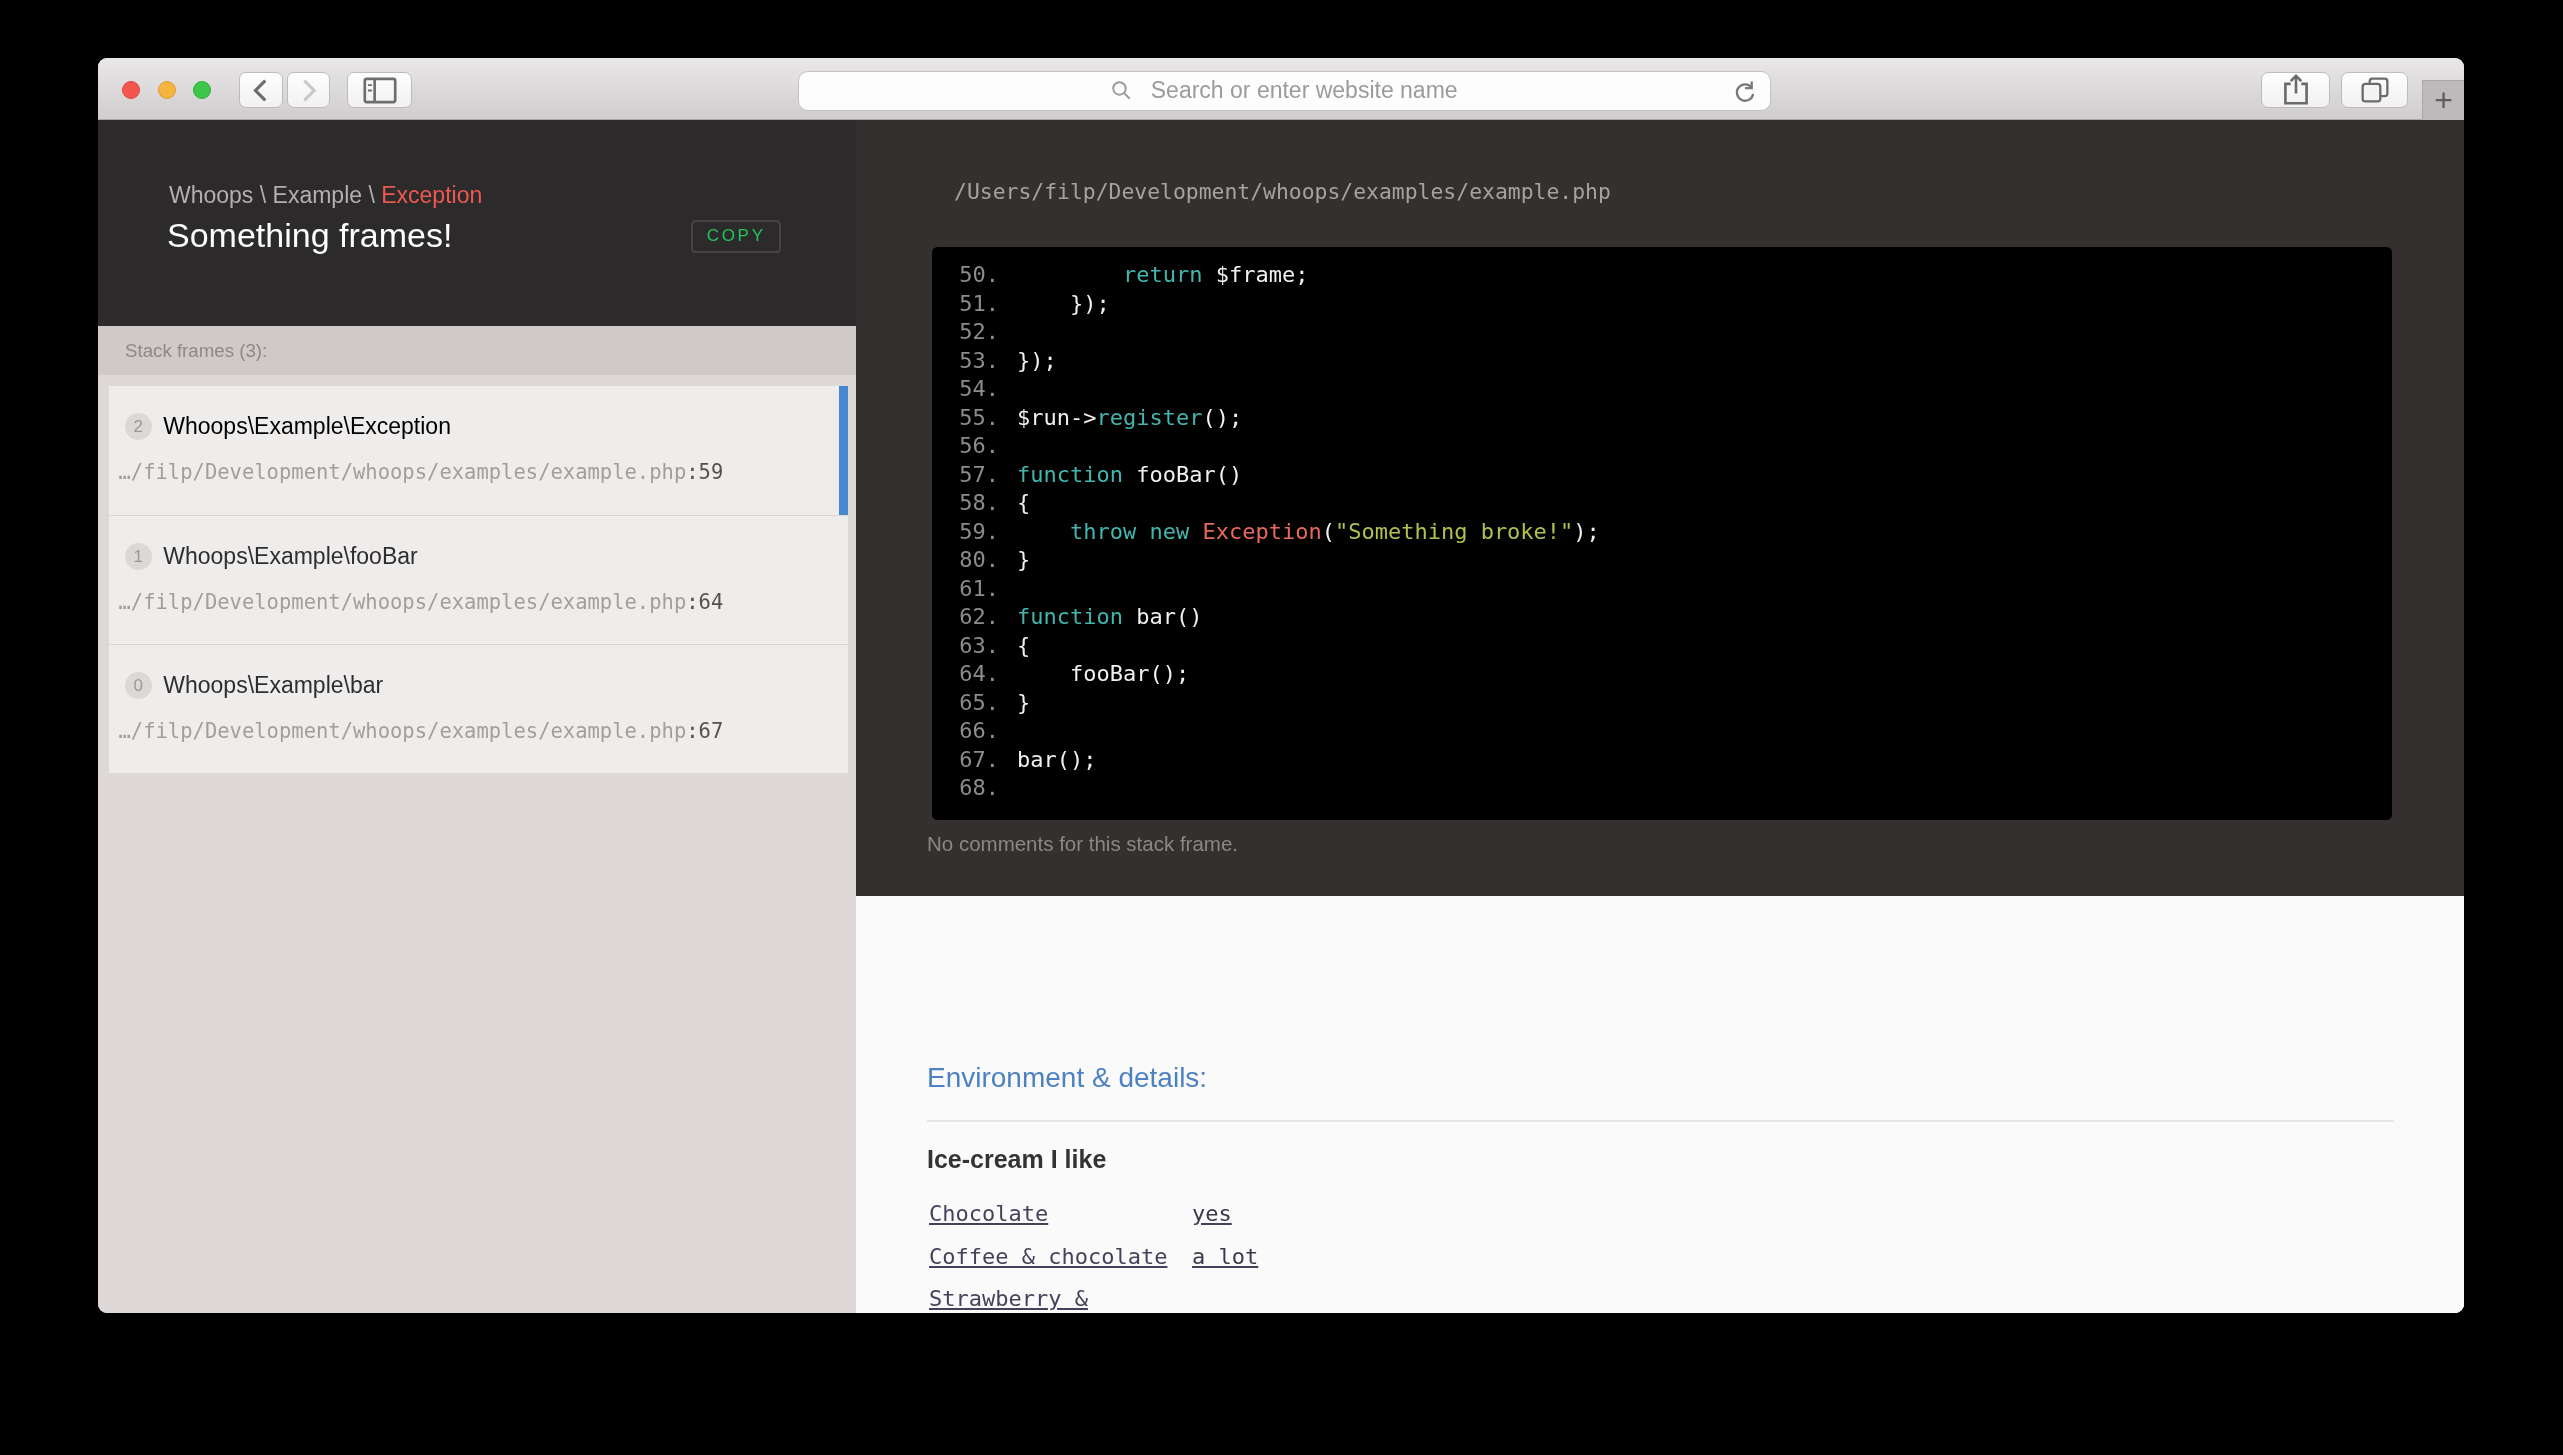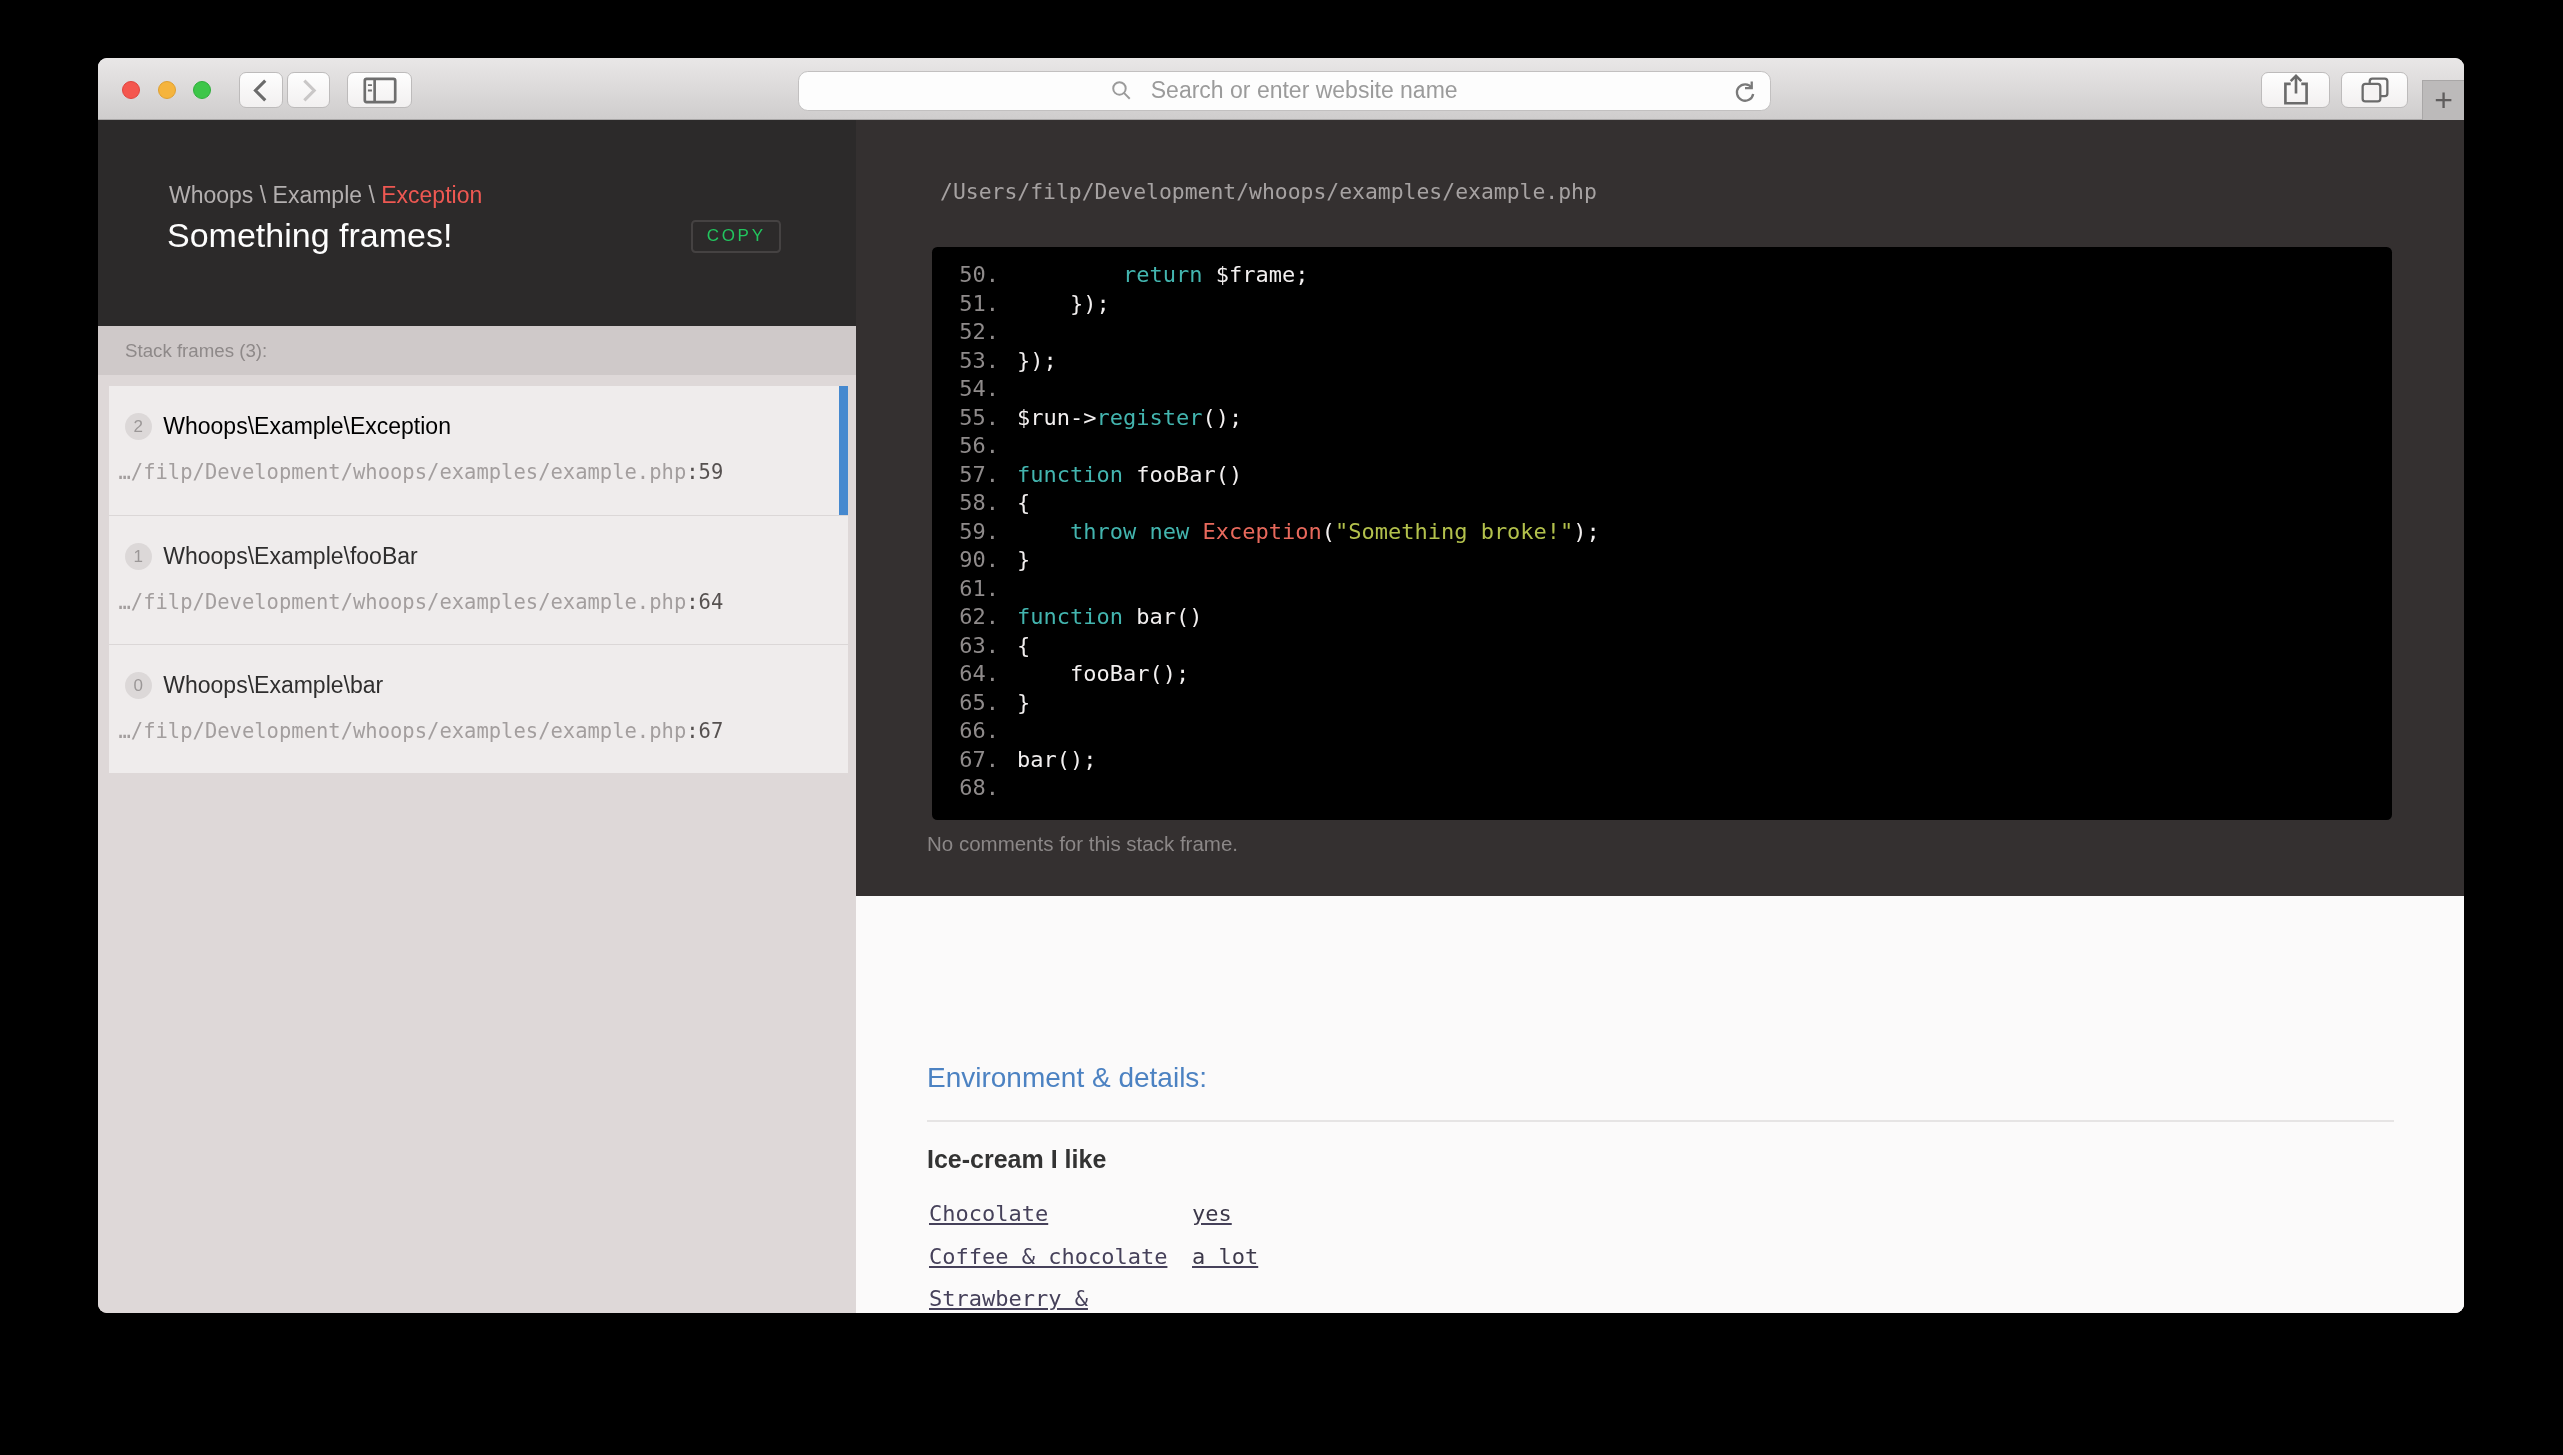--- a/index.html
+++ b/index.html
@@ -59,21 +59,21 @@
   .frame-title { font-size:23px; color:#2f2e2e; }
   .frame.active .frame-title { color:#000000; }
   .frame.active .stripe { position:absolute; right:0; top:0; bottom:0; width:9px; background:#4689cf; }
   .frame-path { margin-top:19.6px; margin-left:-6.2px; font-family:"DejaVu Sans Mono", monospace;
                 font-size:20.5px; color:#a39e9e; }
   .frame-path .ln { color:#565150; }
 
   
   .right-panel { position:absolute; left:758px; top:62px; width:1608px; bottom:0; background:#fbfafa; }
   .code-panel { position:absolute; left:0; top:0; width:100%; height:776px; background:#343030; }
-  .file-path { position:absolute; left:84px; top:59px; font-family:"DejaVu Sans Mono", monospace;
+  .file-path { position:absolute; left:98px; top:59px; font-family:"DejaVu Sans Mono", monospace;
                font-size:21.4px; color:#a6a2a2; }
   .code-block { position:absolute; left:76px; top:127px; width:1460px; height:573px;
                 background:#000000; border-radius:5.3px; padding-top:14.2px; overflow:hidden; }
   .code-line { height:28.5px; line-height:28.5px; white-space:pre;
                font-family:"DejaVu Sans Mono", monospace; font-size:22px; color:#f2efef; }
   .lineno { display:inline-block; width:85px; text-align:right; padding-right:18px; color:#8f8b8b; }
   .tok-kw  { color:#43b5af; }
   .tok-cls { color:#e8695c; }
   .tok-str { color:#b3c14c; }
   .no-comments { position:absolute; left:71px; top:712px; font-size:20.5px; color:#8b8787; }
@@ -210,21 +210,21 @@
             <div class="code-line"><span class="lineno">50.</span><span class="code-text"><span class="tok-plain">        </span><span class="tok-kw">return</span><span class="tok-plain"> $frame;</span></span></div>
             <div class="code-line"><span class="lineno">51.</span><span class="code-text"><span class="tok-plain">    });</span></span></div>
             <div class="code-line"><span class="lineno">52.</span><span class="code-text"></span></div>
             <div class="code-line"><span class="lineno">53.</span><span class="code-text"><span class="tok-plain">});</span></span></div>
             <div class="code-line"><span class="lineno">54.</span><span class="code-text"></span></div>
             <div class="code-line"><span class="lineno">55.</span><span class="code-text"><span class="tok-plain">$run-&gt;</span><span class="tok-kw">register</span><span class="tok-plain">();</span></span></div>
             <div class="code-line"><span class="lineno">56.</span><span class="code-text"></span></div>
             <div class="code-line"><span class="lineno">57.</span><span class="code-text"><span class="tok-kw">function</span><span class="tok-plain"> fooBar()</span></span></div>
             <div class="code-line"><span class="lineno">58.</span><span class="code-text"><span class="tok-plain">{</span></span></div>
             <div class="code-line"><span class="lineno">59.</span><span class="code-text"><span class="tok-plain">    </span><span class="tok-kw">throw</span><span class="tok-plain"> </span><span class="tok-kw">new</span><span class="tok-plain"> </span><span class="tok-cls">Exception</span><span class="tok-plain">(</span><span class="tok-str">"Something broke!"</span><span class="tok-plain">);</span></span></div>
-            <div class="code-line"><span class="lineno">90.</span><span class="code-text"><span class="tok-plain">}</span></span></div>
+            <div class="code-line"><span class="lineno">80.</span><span class="code-text"><span class="tok-plain">}</span></span></div>
             <div class="code-line"><span class="lineno">61.</span><span class="code-text"></span></div>
             <div class="code-line"><span class="lineno">62.</span><span class="code-text"><span class="tok-kw">function</span><span class="tok-plain"> bar()</span></span></div>
             <div class="code-line"><span class="lineno">63.</span><span class="code-text"><span class="tok-plain">{</span></span></div>
             <div class="code-line"><span class="lineno">64.</span><span class="code-text"><span class="tok-plain">    fooBar();</span></span></div>
             <div class="code-line"><span class="lineno">65.</span><span class="code-text"><span class="tok-plain">}</span></span></div>
             <div class="code-line"><span class="lineno">66.</span><span class="code-text"></span></div>
             <div class="code-line"><span class="lineno">67.</span><span class="code-text"><span class="tok-plain">bar();</span></span></div>
             <div class="code-line"><span class="lineno">68.</span><span class="code-text"></span></div>
           </div>
         <div class="no-comments">No comments for this stack frame.</div>

